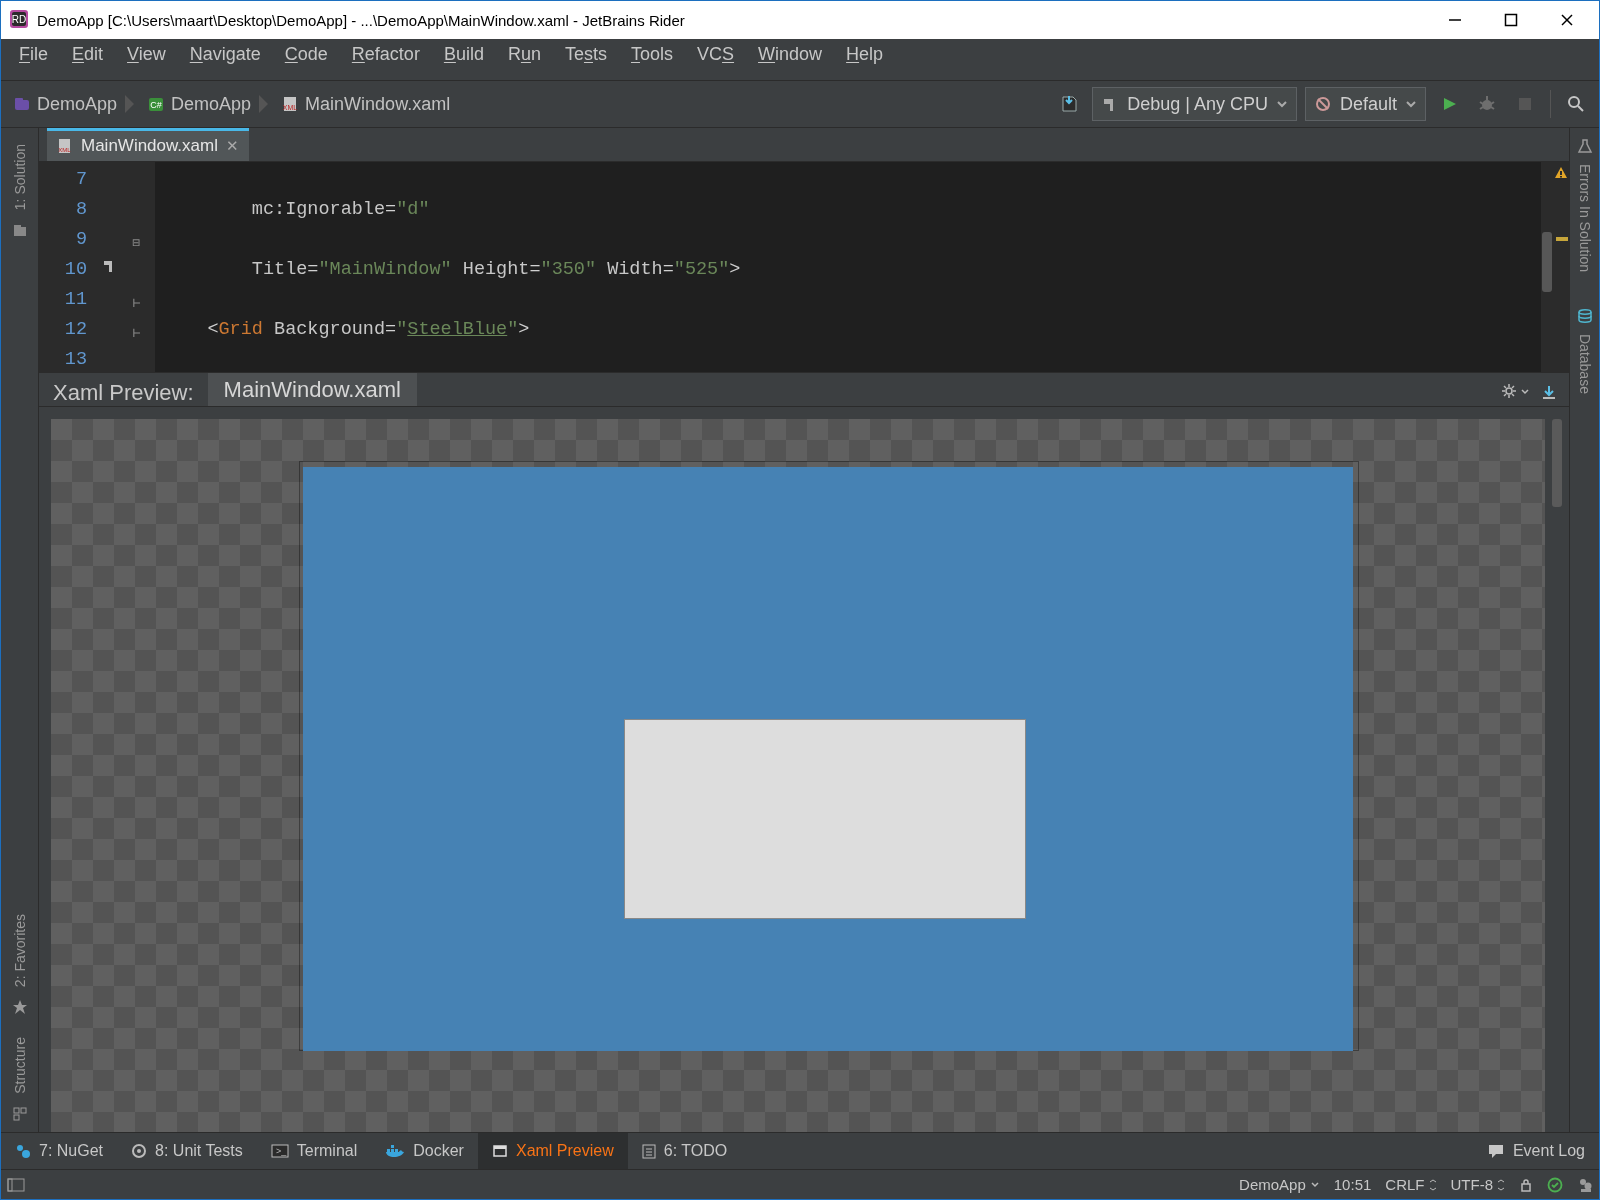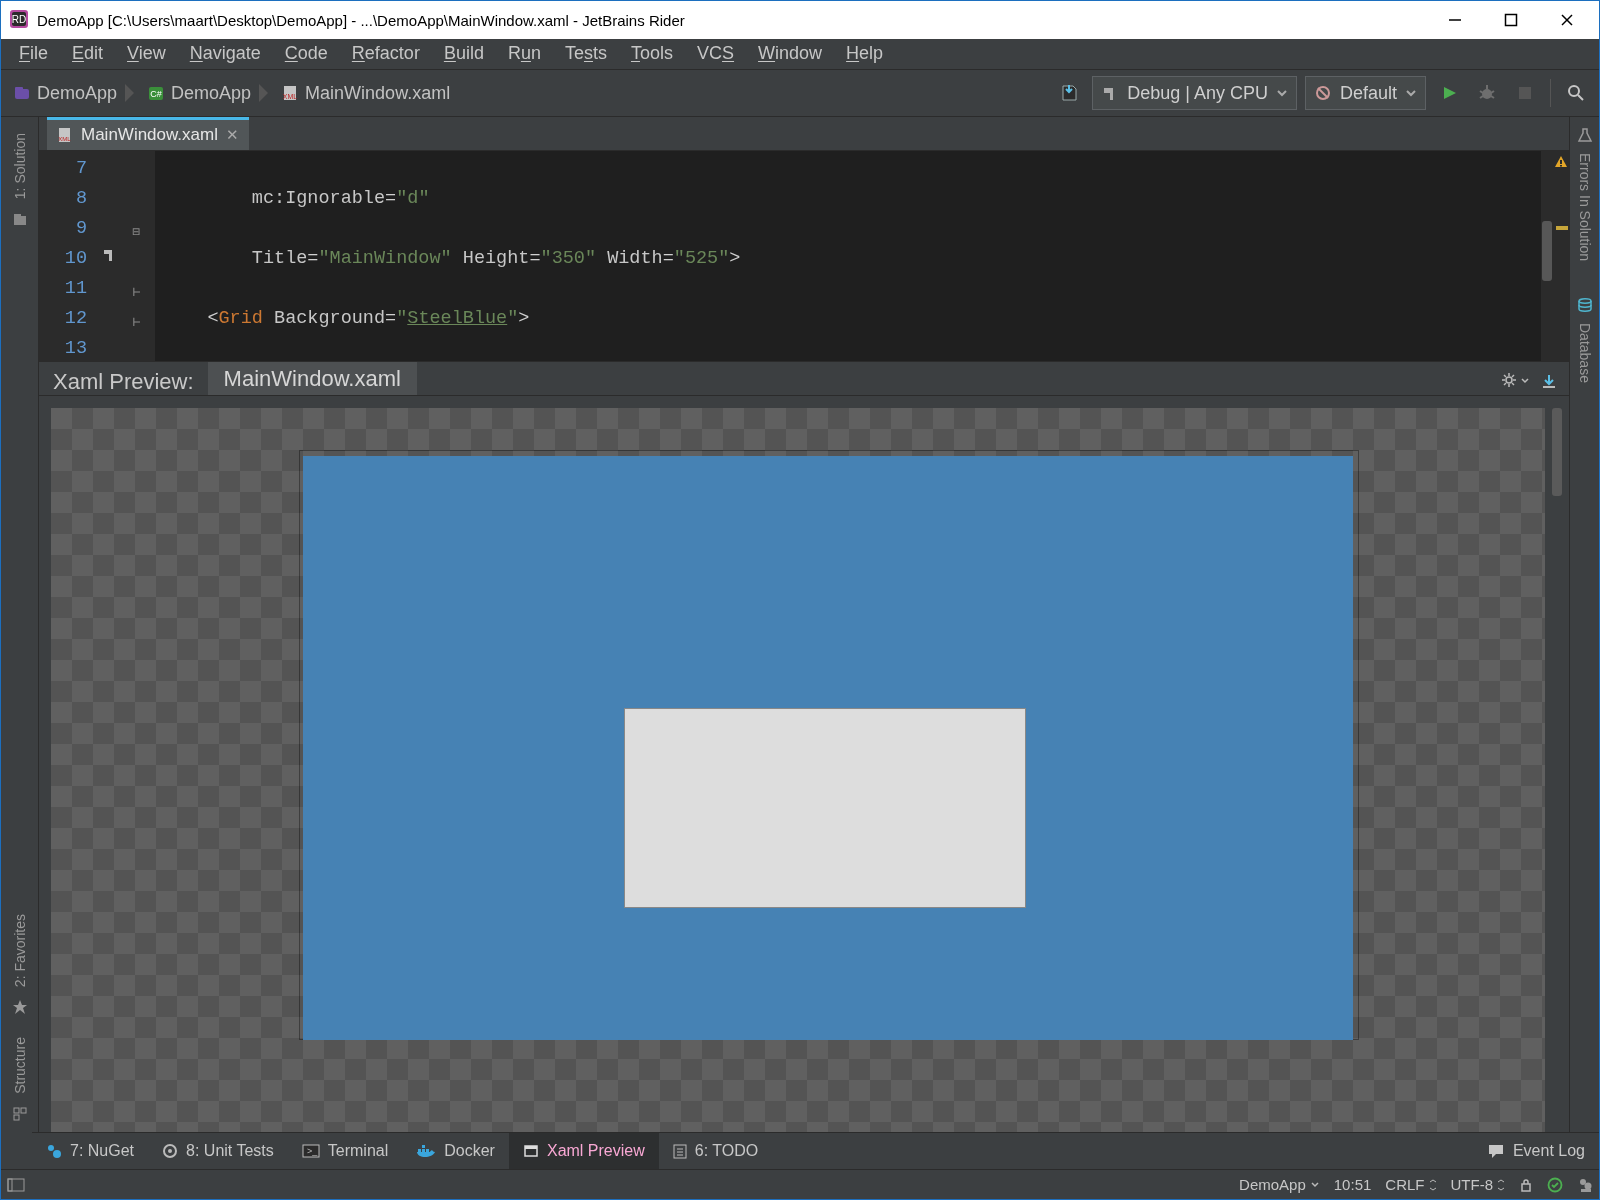--- a/index.html
+++ b/index.html
@@ -8,21 +8,21 @@
   
   
   .titlebar { height: 38px; background: #fff; display: flex; align-items: center; padding: 17px 4px; color: #000; }
   .titlebar .app-icon { margin: 0 6px 0 4px; }
   .titlebar .title { font-size: 15px; flex: 0 0 auto; }
   .titlebar .spacer { flex: 1; }
   .winbtn { width: 56px; height: 36px; display: flex; align-items: center; justify-content: center; }
   .winbtn svg { stroke: #000; }
   
   
-  .menubar { height: 31px; background: #3c3f41; display: flex; align-items: flex-end; padding: 0 6px; border-bottom: 1px solid #2b2b2b; font-size: 18px; color: #c7c7c7; }
+  .menubar { height: 42px; background: #3c3f41; display: flex; align-items: flex-start; padding: 0 6px; border-bottom: 1px solid #2b2b2b; font-size: 18px; color: #c7c7c7; }
   .menubar .menu-item { padding: 0 12px; line-height: 31px; }
   .menubar .uline { text-decoration: underline; text-underline-offset: 2px; }
   
   
   .navbar { height: 47px; background: #3c3f41; display: flex; align-items: center; border-bottom: 1px solid #2b2b2b; padding: 0 8px; gap: 8px; }
   .crumb { display: flex; align-items: center; gap: 6px; padding: 0 8px 0 4px; color: #c2c2c2; font-size: 18px; position: relative; height: 34px; }
   .crumb::after { content: ""; position: absolute; right: -9px; top: 50%; transform: translateY(-50%); width: 0; height: 0; border-top: 9px solid transparent; border-bottom: 9px solid transparent; border-left: 9px solid #555; }
   .crumb.last::after { display: none; }
   .navbar .spacer { flex: 1; }
   .config-combo { height: 34px; background: #45494a; border: 1px solid #5d6164; display: flex; align-items: center; gap: 8px; padding: 0 8px; font-size: 18px; color: #cfcfcf; }
@@ -82,21 +82,21 @@
     background-size: 42px 42px;
     background-position: 0 0, 21px 21px;
   }
   .artboard-shadow { position: absolute; left: 248px; top: 42px; width: 1060px; height: 590px; border: 1px solid rgba(0,0,0,0.35); }
   .artboard { position: absolute; left: 252px; top: 48px; width: 1050px; height: 584px; background: #4682B4; }
   .button-preview { position: absolute; left: 573px; top: 300px; width: 402px; height: 200px; background: #dddddd; border: 1px solid #888; }
   .pv-scroll { position: absolute; right: 6px; top: 12px; width: 12px; bottom: 0; background: #3c3f41; }
   .pv-scroll .thumb { position: absolute; top: 0; height: 88px; left: 1px; right: 1px; background: #5a5a5a; border-radius: 3px; }
   
   
-  .bottombar { height: 37px; background: #3c3f41; border-top: 1px solid #2b2b2b; display: flex; align-items: center; font-size: 16px; color: #c7c7c7; margin-left: 31px; }
+  .bottombar { height: 37px; background: #3c3f41; border-top: 1px solid #2b2b2b; display: flex; align-items: center; font-size: 16px; color: #c7c7c7; }
   .bottombar .bitem { display: flex; align-items: center; gap: 8px; padding: 0 14px; height: 100%; }
   .bottombar .bitem.active { background: #2d2f30; }
   .bottombar .spacer { flex: 1; }
   
   
   .statusbar { height: 30px; background: #3c3f41; border-top: 1px solid #2b2b2b; display: flex; align-items: center; font-size: 15px; color: #c7c7c7; padding: 0 6px; gap: 14px; }
   .statusbar .spacer { flex: 1; }
   .sbtn { display: flex; align-items: center; gap: 4px; }
   
   
@@ -450,21 +450,21 @@
         </span>
       <span>Docker</span>
     </div>
     <div class="bitem active">
       <span class="ico">
           <svg width="16" height="16">
             <rect x="2" y="3" width="12" height="10" fill="none" stroke="#ddd" stroke-width="1.5"></rect>
             <rect x="2" y="3" width="12" height="3" fill="#ddd"></rect>
           </svg>
         </span>
-      <span style="color:#f9a8d4;">Xaml Preview</span>
+      <span style="color:#f97316;">Xaml Preview</span>
     </div>
     <div class="bitem">
       <span class="ico">
           <svg width="14" height="16">
             <rect x="1" y="2" width="12" height="13" fill="none" stroke="#bbb"></rect>
             <line x1="4" y1="6" x2="10" y2="6" stroke="#bbb"></line>
             <line x1="4" y1="9" x2="10" y2="9" stroke="#bbb"></line>
             <line x1="4" y1="12" x2="10" y2="12" stroke="#bbb"></line>
           </svg>
         </span>

